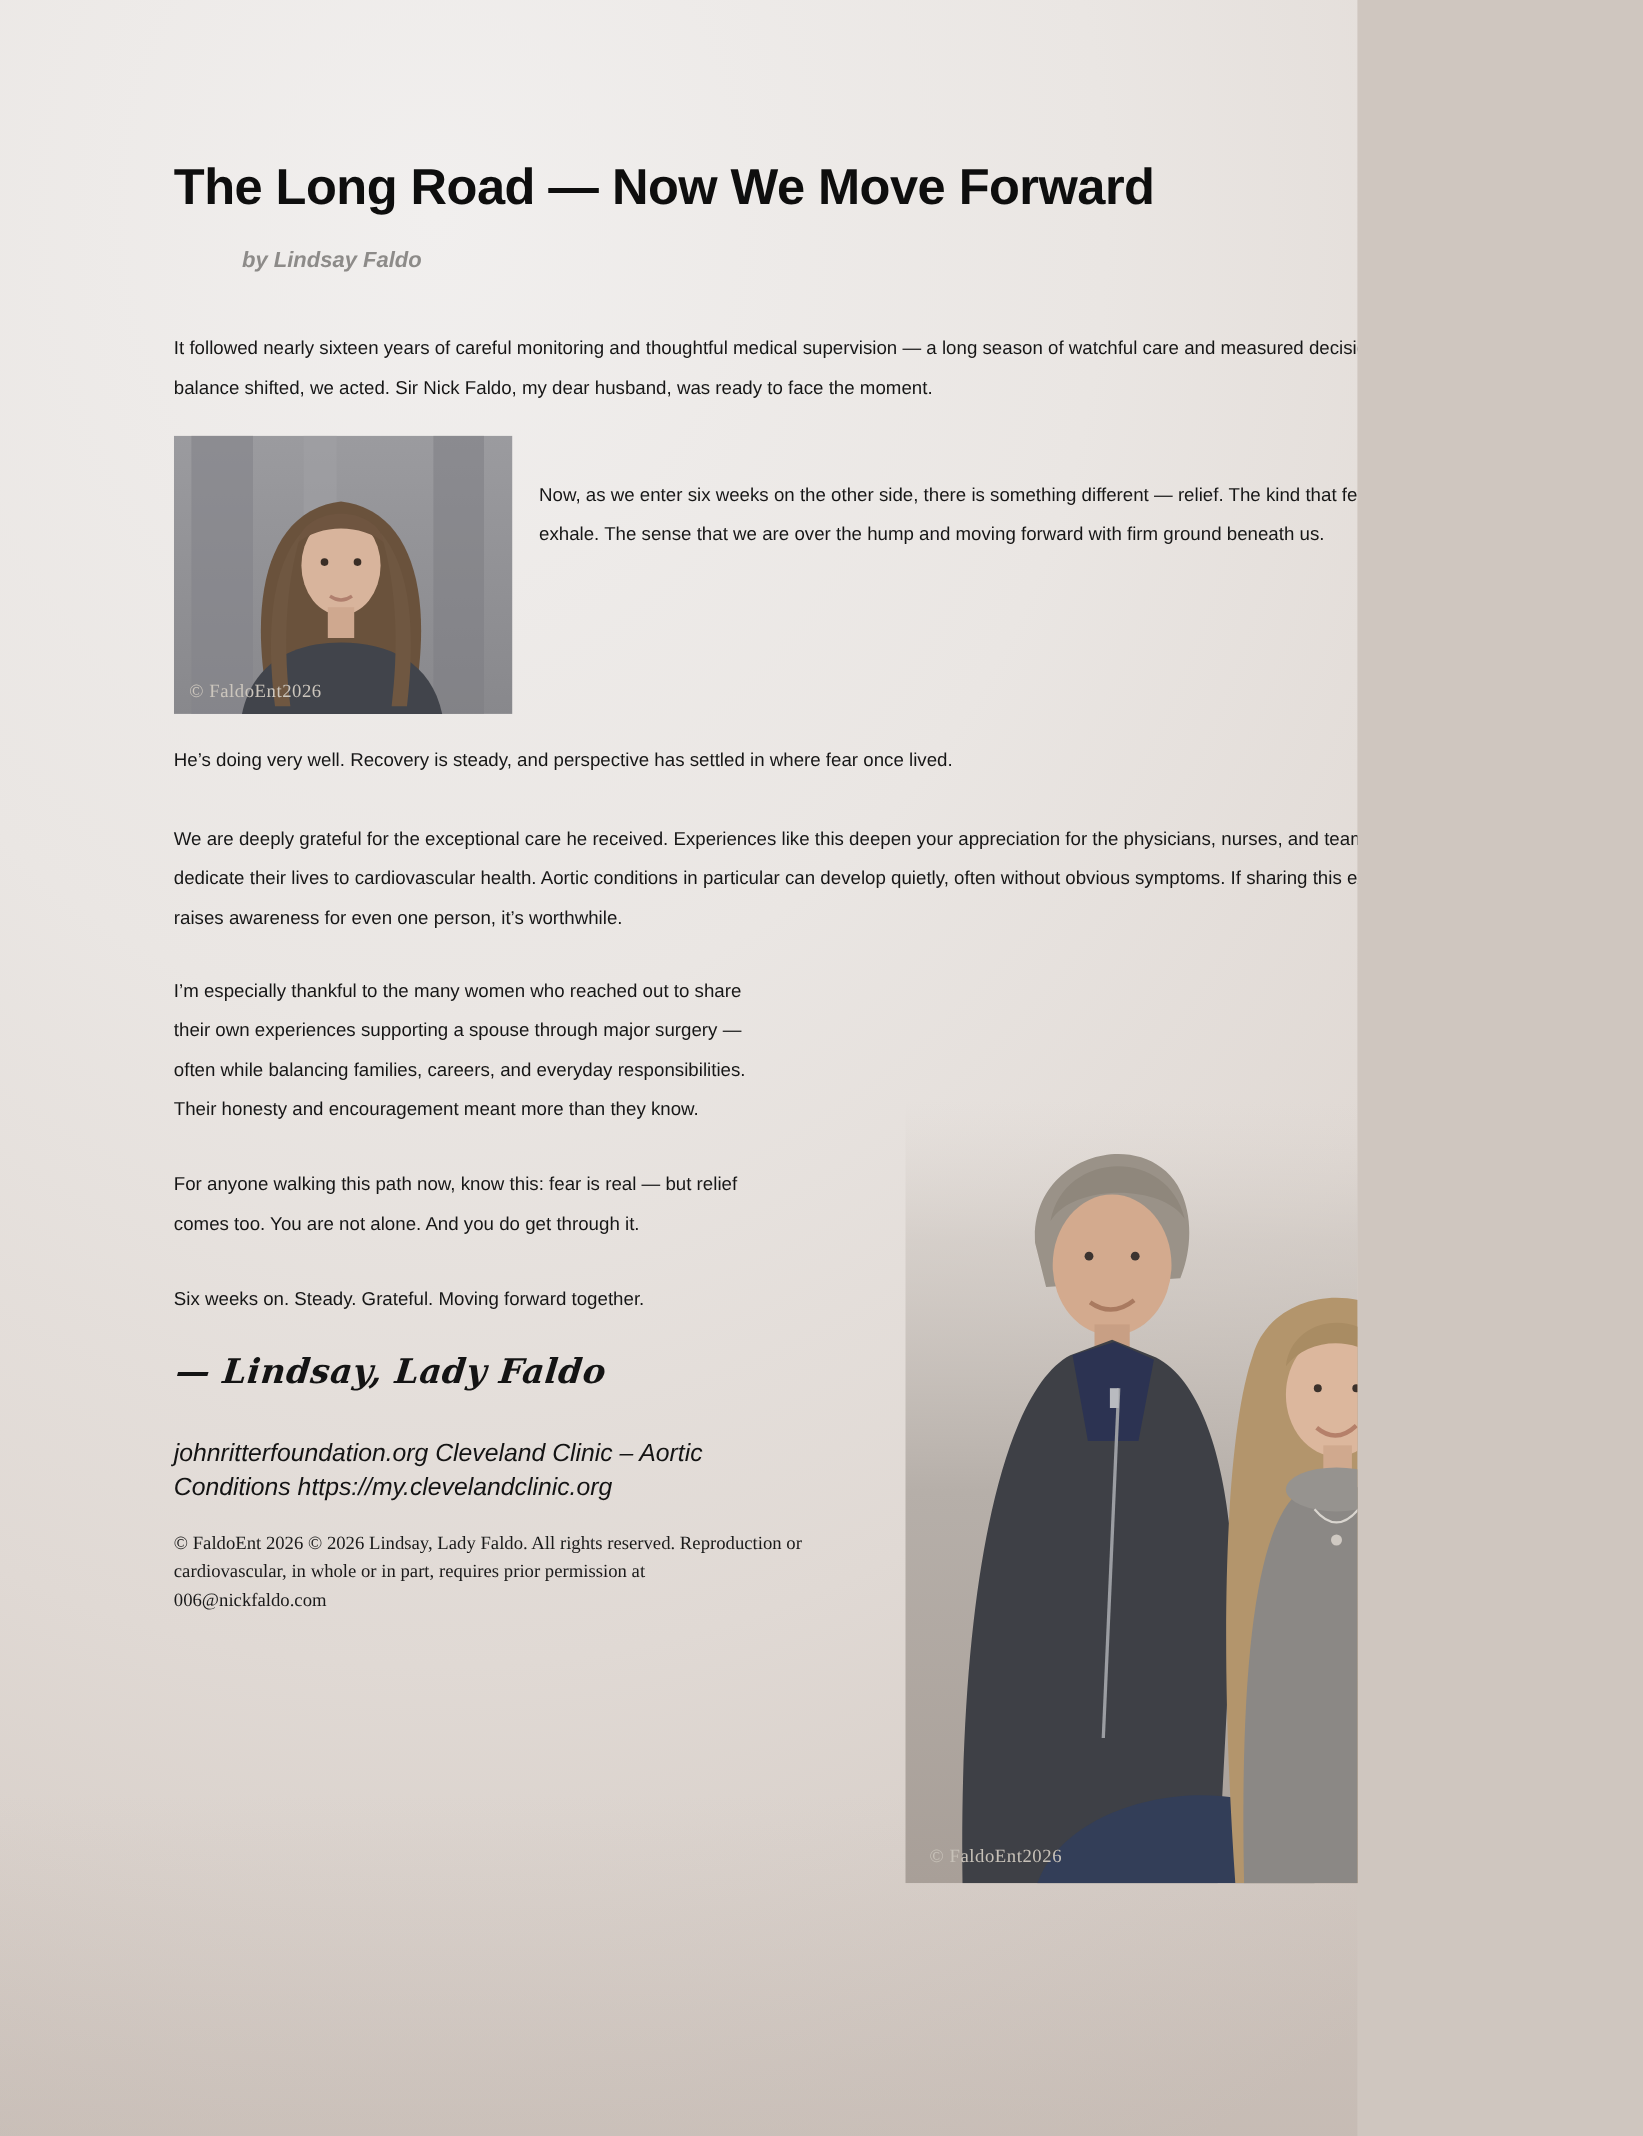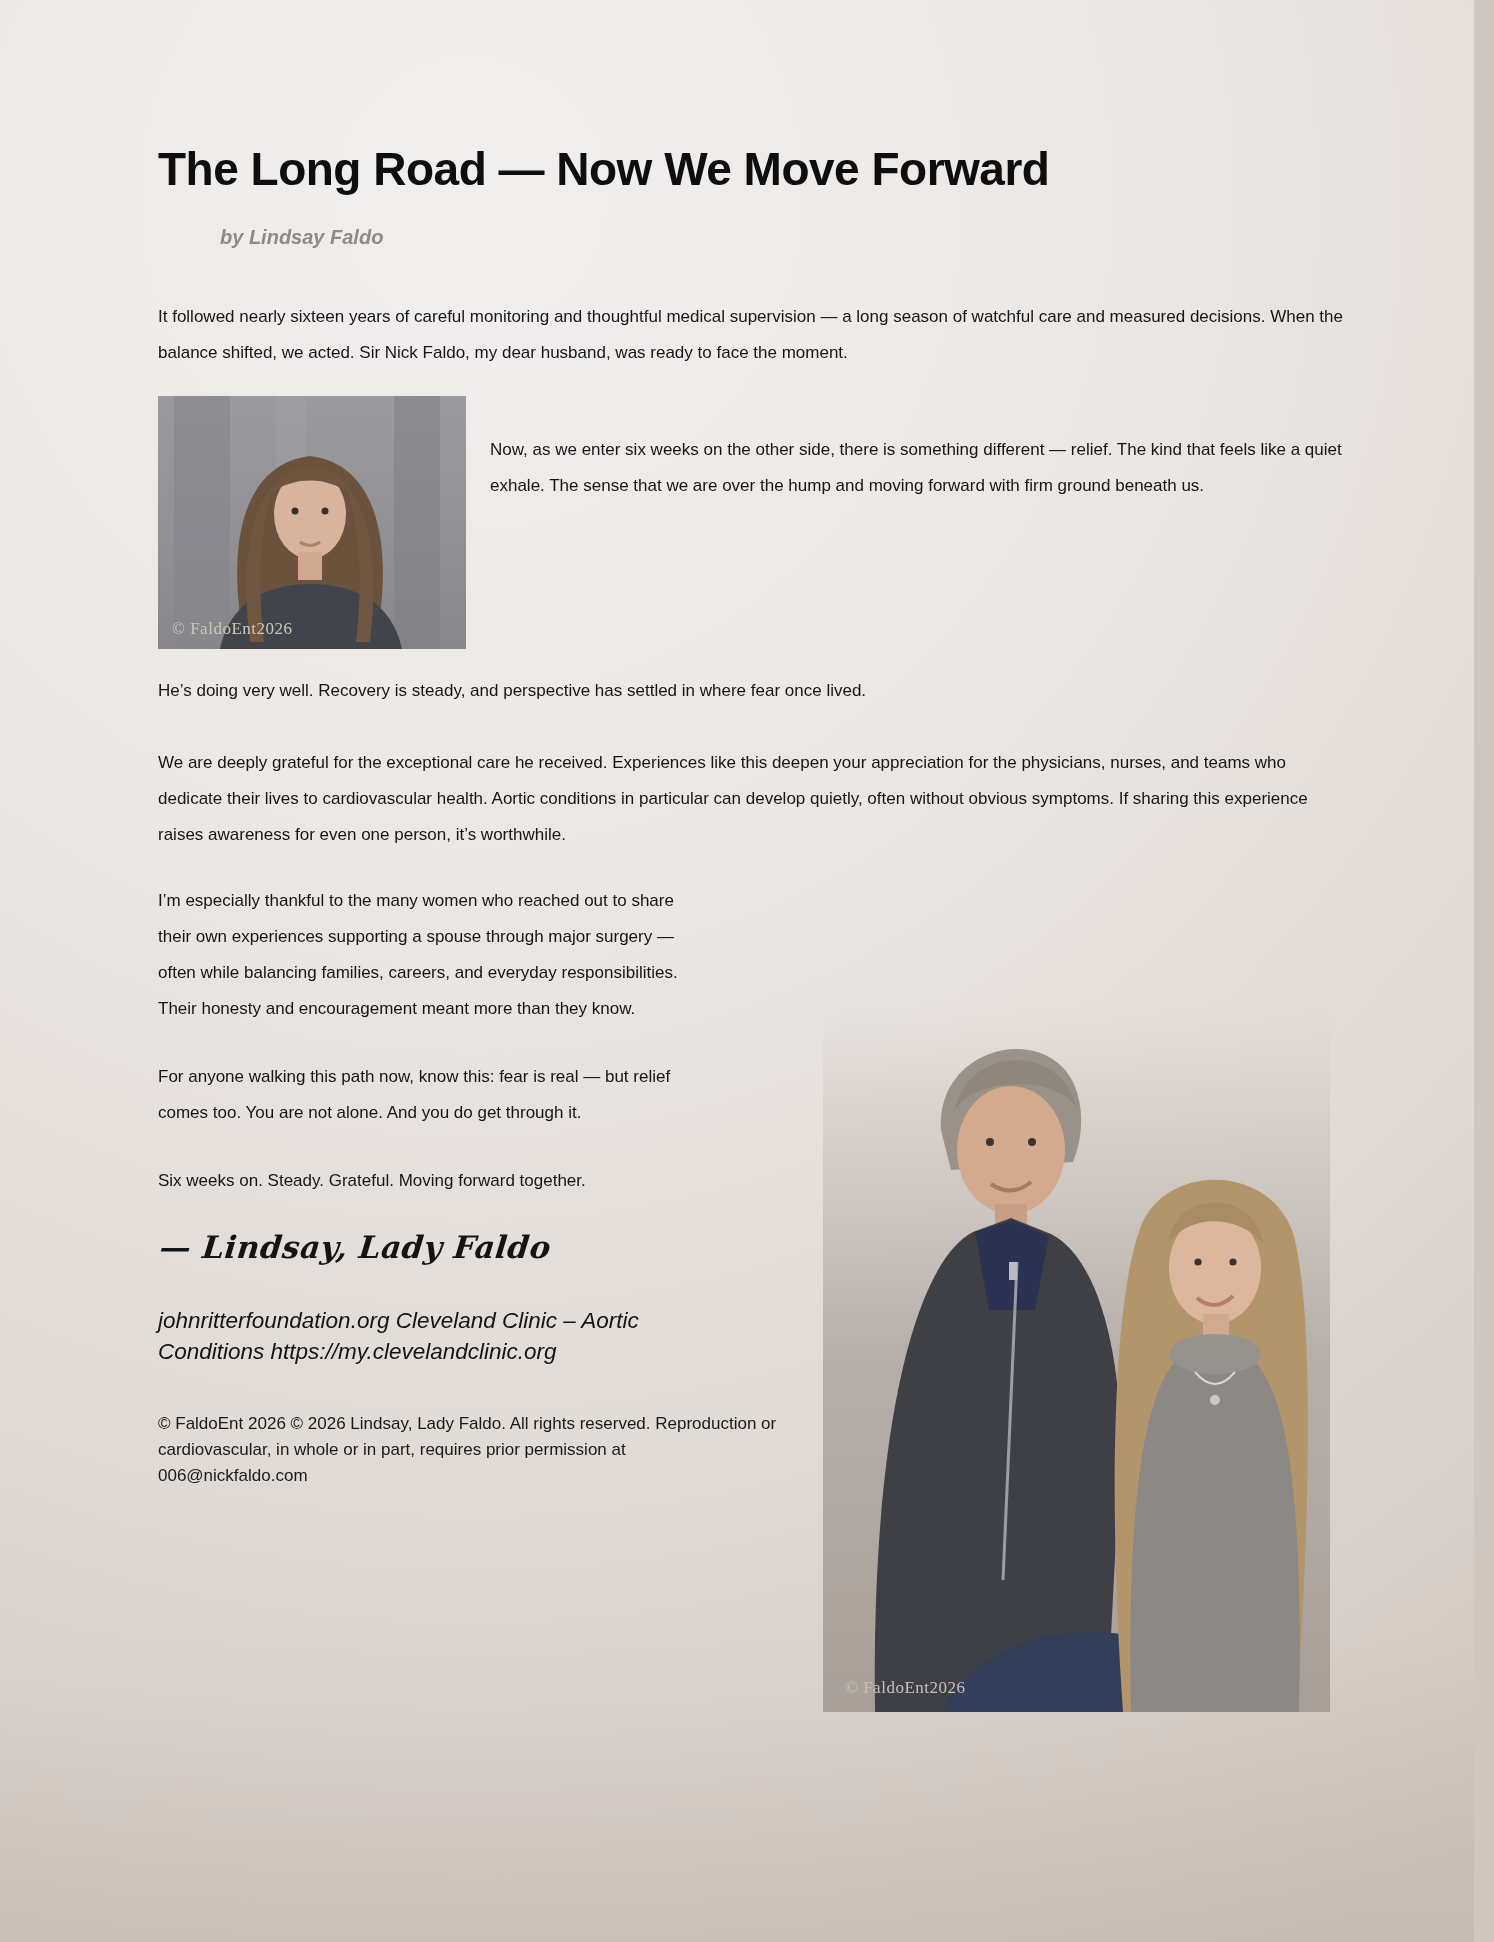--- a/index.html
+++ b/index.html
@@ -1,17 +1,17 @@
 <!DOCTYPE html>
 <html><head>
 <meta charset="utf-8">
 <style>
   html,body{margin:0;padding:0;background:#cfc6bf;}
   .page{
-    position:relative;width:1474px;height:1942px;overflow:hidden;
+    position:relative;width:1234px;height:1942px;overflow:hidden;
     font-family:"Liberation Sans",sans-serif;
     background:
       linear-gradient(to top, rgba(176,164,156,0.28), rgba(176,164,156,0) 16%),
       radial-gradient(130% 100% at 32% 10%, #f1efee 0%, #eae6e3 38%, #e0d9d4 68%, #cfc5be 100%);
   }
   .content{position:absolute;left:158px;top:0;width:1192px;}
   .title{
     margin:142px 0 0;font-size:46px;line-height:54px;font-weight:bold;
     color:#0e0e0e;letter-spacing:-0.5px;
   }
@@ -32,21 +32,21 @@
   .leftcol{width:548px;margin-top:30px;}
   .leftcol .body{margin-top:32px;}
   .leftcol .body:first-child{margin-top:0;}
   .signature{
     margin-top:30px;font-size:31px;font-style:italic;font-weight:bold;
     font-family:"DejaVu Serif",serif;transform:skewX(-6deg);transform-origin:left bottom;
     color:#141414;letter-spacing:0.5px;
   }
   .resources{margin-top:40px;font-style:italic;font-size:22.5px;line-height:31px;color:#141414;}
   .resources div{white-space:nowrap;}
-  .footer{margin-top:44px;font-family:Liberation Sans, sans-serif;font-size:17px;line-height:26px;color:#1a1a1a;}
+  .footer{margin-top:23px;font-family:Liberation Serif, serif;font-size:17px;line-height:26px;color:#1a1a1a;}
   .footer div{white-space:nowrap;}
   .watermark{
     position:absolute;left:14px;bottom:10px;
     font-family:"Liberation Serif",serif;font-size:17px;color:#ccc6bd;letter-spacing:0.5px;
   }
   .couple{position:absolute;left:823px;top:1000px;width:507px;height:712px;}
   .couple .watermark{left:22px;bottom:14px;color:#c7c1b8;}
 </style>
 </head>
 <body>

